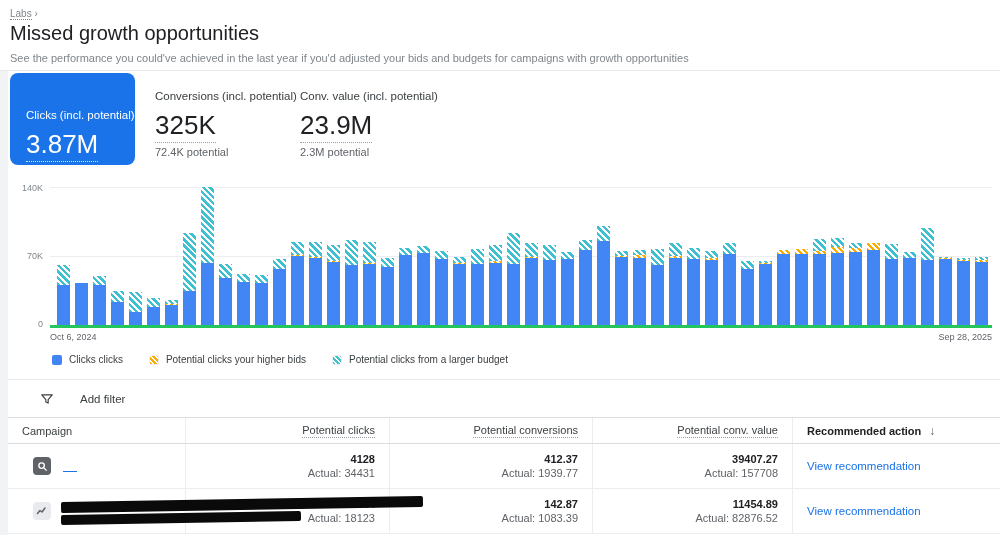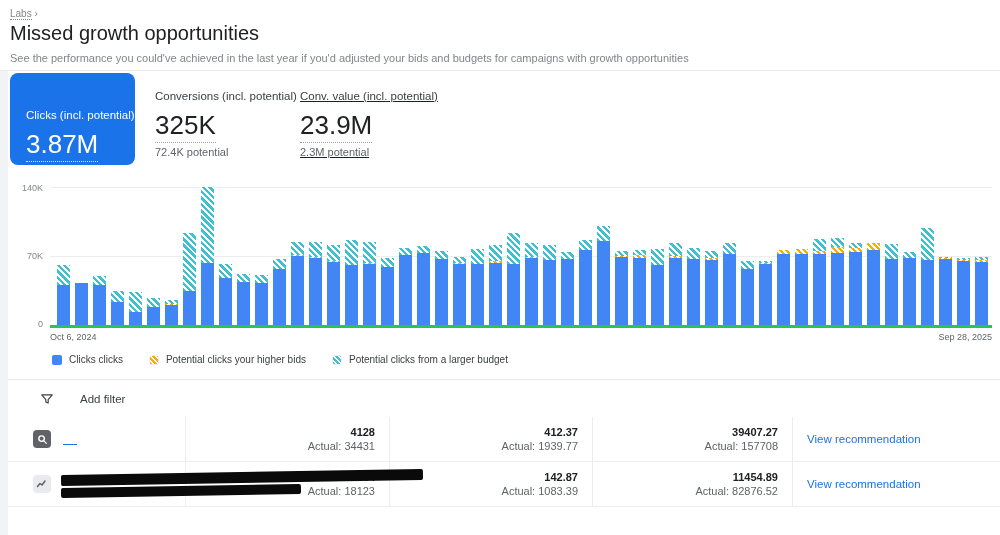--- a/index.html
+++ b/index.html
@@ -18,21 +18,21 @@
   
   .cards { display:flex; padding:2px 0 0 10px; margin-top:0; }
   .card { padding:17px 0 0 0; }
   .card .card-label { font-size:11.5px; color:#3c4043; }
   .card .card-value { font-size:26px; font-weight:400; color:#202124; margin-top:8px; display:inline-block; border-bottom:1px dotted #9aa0a6; padding-bottom:1px; }
   .card .card-potential { font-size:11px; color:#5f6368; margin-top:3px; }
   .card.selected { background:#1a73e8; color:#fff; border-radius:8px; width:125px; height:92px; padding:17px 0 0 16px; }
   .card.selected .card-label, .card.selected .card-potential { color:#fff;margin-top:19px; }
   .card.selected .card-value { color:#fff; border-bottom:1px dotted rgba(255,255,255,.8); }
   .card.c2 { margin-left:20px; width:145px; }
-  .card.c3 { width:160px;text-decoration:underline; }
+  .card.c3 { width:160px; }
 
   
   .chart-wrap { position:relative; margin:22px 8px 0 50px; }
   .plot { position:relative; height:141px; border-bottom:3px solid #22c55e; }
   .gridline { position:absolute; left:0; right:0; height:1px; background:#ebedef; }
   .gl-140 { top:0; } .gl-70 { top:50%; }
   .bars { position:absolute; left:4px; right:2px; top:0; bottom:0; display:flex; align-items:flex-end; }
   .bar { flex:1; height:100%; display:flex; flex-direction:column-reverse; margin:0 2.5px; }
   .seg { width:100%; }
   .seg-actual { background:#4285f4; }
@@ -376,20 +376,36 @@
   </div>
 
   <div class="filter-row">
     <svg class="filter-icon" viewBox="0 0 24 24" fill="none" stroke="currentColor" stroke-width="2">
       <path d="M3 5h18l-7 8v6l-4-2v-4L3 5z" stroke-linejoin="round"></path>
     </svg>
     <span class="filter-label">Add filter</span>
   </div>
 
   <div class="table">
+    <div class="trow thead">
+      <div class="th">Campaign</div>
+      <div class="th num">
+          <span>Potential clicks</span>
+        </div>
+      <div class="th num">
+          <span>Potential conversions</span>
+        </div>
+      <div class="th num">
+          <span>Potential conv. value</span>
+        </div>
+      <div class="th action">
+        <span>Recommended action</span>
+        <span class="sort-arrow">↓</span>
+      </div>
+    </div>
 
     <div class="trow tbody-row">
       <div class="td campaign">
         <span class="camp-icon search">
           <svg width="11" height="11" viewBox="0 0 24 24" fill="none" stroke="currentColor" stroke-width="3">
             <circle cx="10" cy="10" r="6"></circle>
               <path d="M15 15l6 6"></path>
           </svg>
         </span>
         <span class="redact-wrap">

